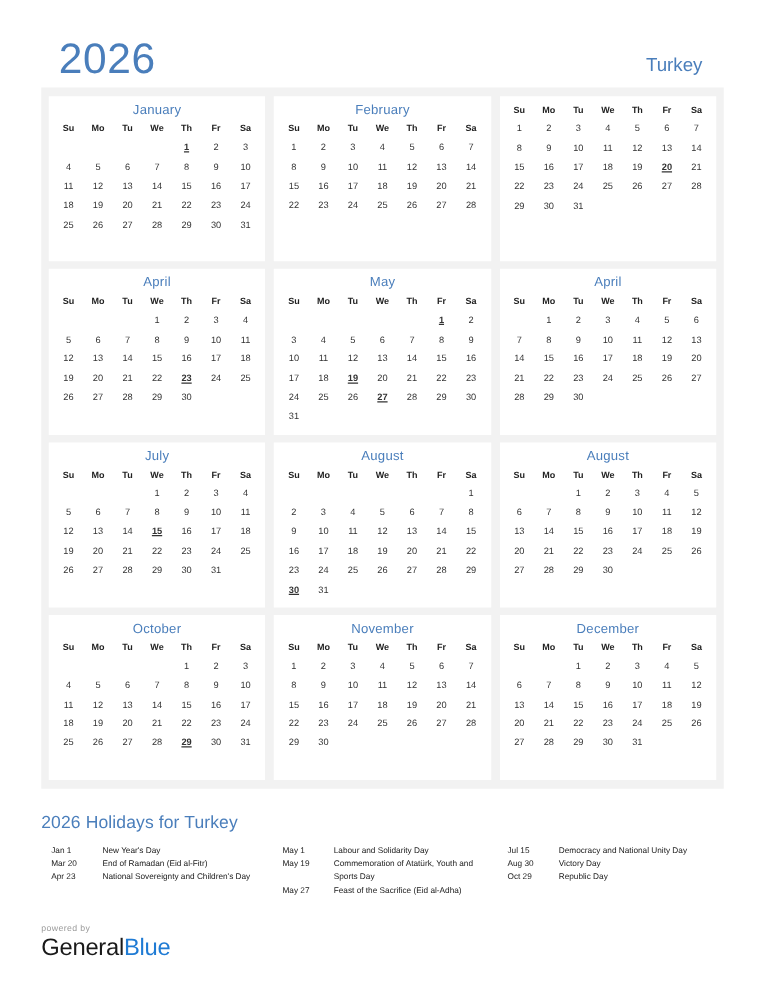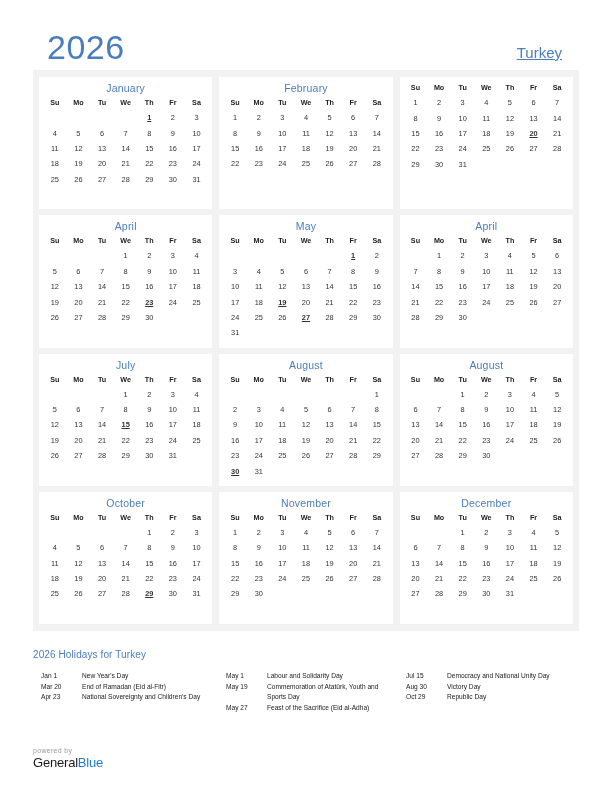--- a/index.html
+++ b/index.html
@@ -30,21 +30,20 @@
     font-weight: 400;
     letter-spacing: 0.5px;
     line-height: 1;
   }
   .country-title {
     font-size: 15px;
     color: #4a7ebb;
     font-weight: 400;
     line-height: 1;
     padding-bottom: 4px;
-    text-decoration: underline;
   }
 
   
   .calendar-band {
     background: #f2f2f2;
     margin: 0 33px;
     padding: 7px 6px 7px 6px;
     box-sizing: border-box;
   }
   .months-grid {
@@ -92,21 +91,21 @@
   td.empty {
     color: transparent;
   }
 
   
   .holidays-section {
     margin: 18px 33px 0 33px;
   }
   .holidays-heading {
     color: #4a7ebb;
-    font-size: 10px;
+    font-size: 14px;
     margin-bottom: 11px;
     letter-spacing: 0.1px;
   }
   .holidays-columns {
     display: grid;
     grid-template-columns: 185px 180px 1fr;
     padding-left: 8px;
     box-sizing: border-box;
   }
   .holiday-entry {
@@ -131,21 +130,21 @@
     left: 33px;
     bottom: 22px;
   }
   .powered-by {
     font-size: 7px;
     color: #9a9a9a;
     letter-spacing: 0.3px;
     margin-bottom: 1px;
   }
   .brand {
-    font-size: 13px;
+    font-size: 19px;
     letter-spacing: -0.2px;
   }
   .brand-general { color: #1a1a1a; }
   .brand-blue { color: #1f7bd4; }
 </style>
 </head>
 <body>
 
 <div class="header">
   <div class="year-title">2026</div>

